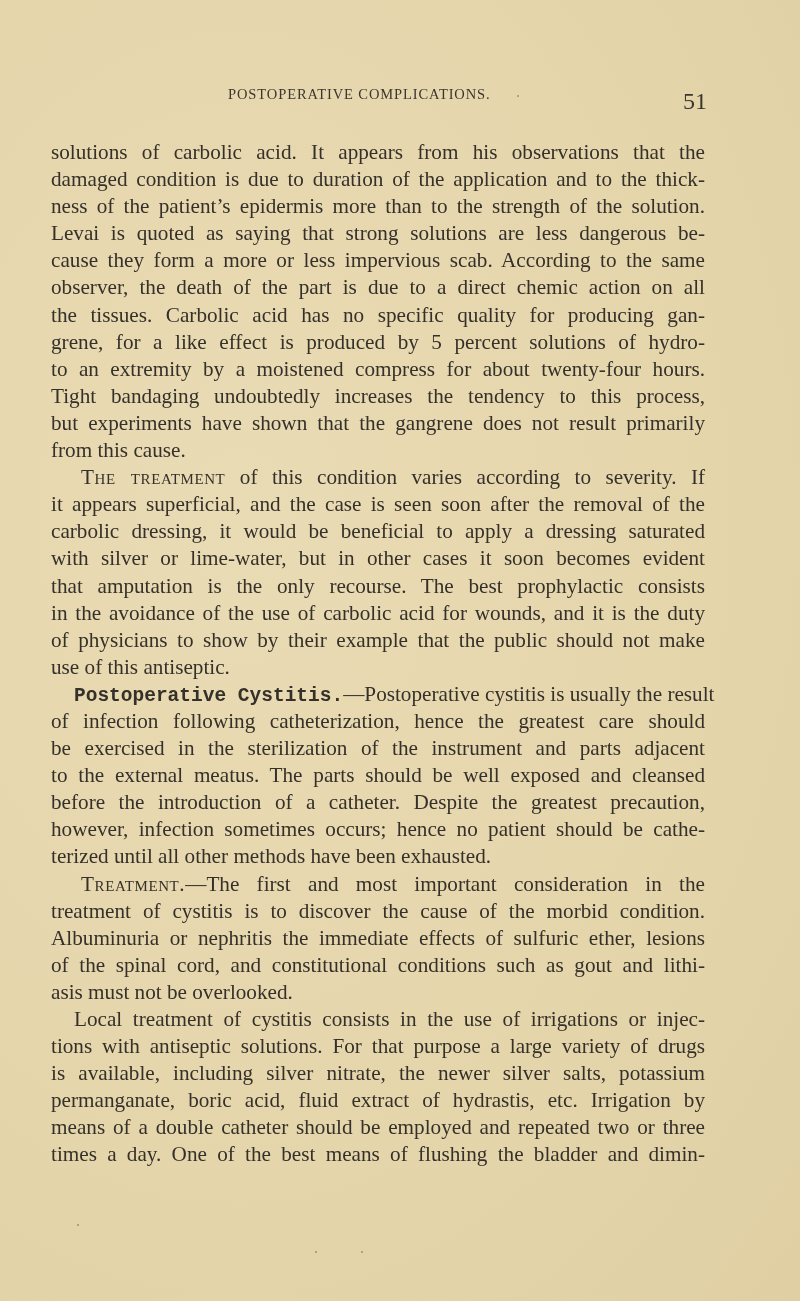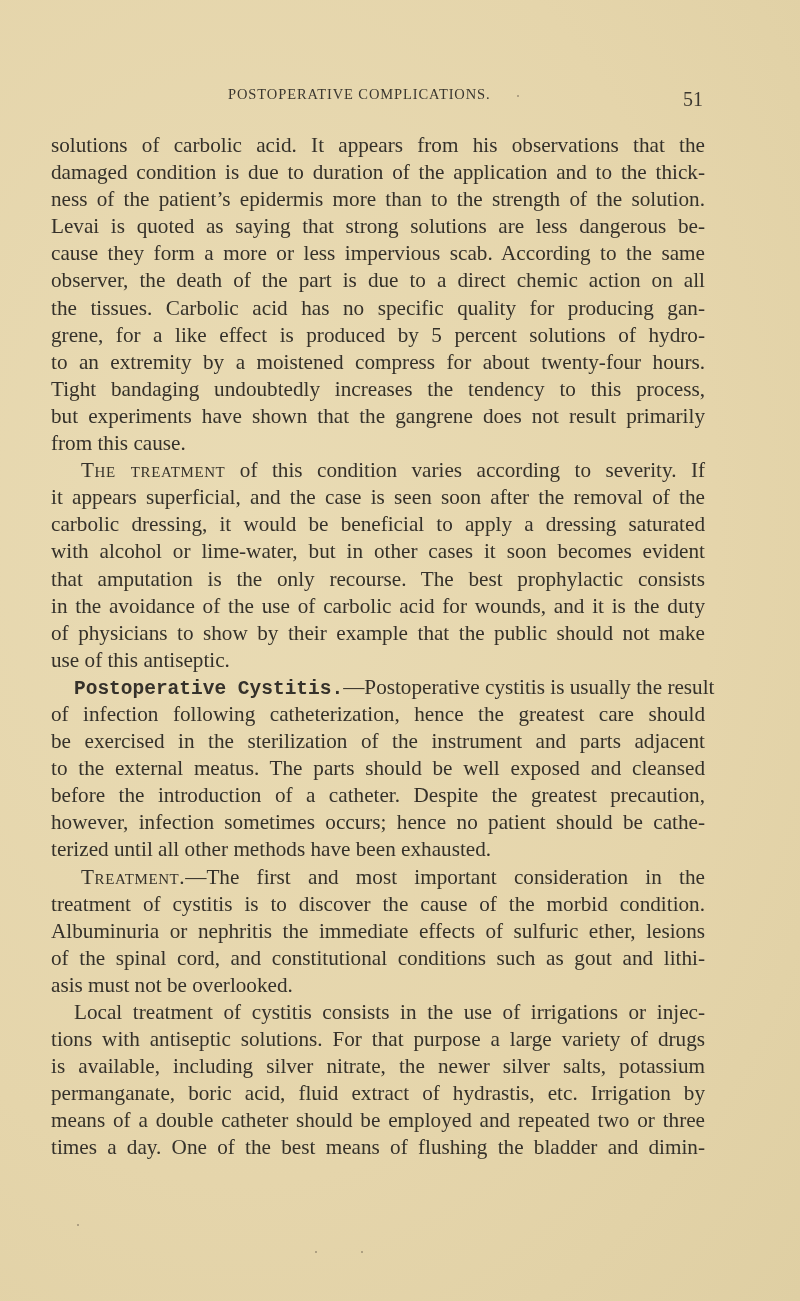--- a/index.html
+++ b/index.html
@@ -28,26 +28,26 @@
       font-family: "Liberation Serif", serif;
       font-size: 14.5px;
       letter-spacing: 0.9px;
       color: #3b372f;
     }
     .page-number {
       position: absolute;
       top: 88px;
       left: 683px;
       font-family: "Liberation Serif", serif;
-      font-size: 20px;
+      font-size: 24px;
       color: #3b372f;
     }
     .body {
       position: absolute;
-      top: 132px;
+      top: 139px;
       left: 51px;
       width: 654px;
     }
     .line {
       display: block;
       height: 27.1px;
       line-height: 27.1px;
       font-size: 21.2px;
       white-space: nowrap;
       text-align: justify;
@@ -95,21 +95,21 @@
     <span class="line">the tissues.  Carbolic acid has no specific quality for producing gan-</span>
     <span class="line">grene, for a like effect is produced by 5 percent solutions of hydro-</span>
     <span class="line">to an extremity by a moistened compress for about twenty-four hours.</span>
     <span class="line">Tight bandaging undoubtedly increases the tendency to this process,</span>
     <span class="line">but experiments have shown that the gangrene does not result primarily</span>
     <span class="line last">from this cause.</span>
 
     <span class="line indent"><span class="sc">The treatment</span><span> of this condition varies according to severity.  If</span></span>
     <span class="line">it appears superficial, and the case is seen soon after the removal of the</span>
     <span class="line">carbolic dressing, it would be beneficial to apply a dressing saturated</span>
-    <span class="line">with alcohol or lime-water, but in other cases it soon becomes evident</span>
+    <span class="line">with silver or lime-water, but in other cases it soon becomes evident</span>
     <span class="line">that amputation is the only recourse.  The best prophylactic consists</span>
     <span class="line">in the avoidance of the use of carbolic acid for wounds, and it is the duty</span>
     <span class="line">of physicians to show by their example that the public should not make</span>
     <span class="line last">use of this antiseptic.</span>
 
     <span class="line indent"><span class="subhead">Postoperative Cystitis.</span><span>—Postoperative cystitis is usually the result</span></span>
     <span class="line">of infection following catheterization, hence the greatest care should</span>
     <span class="line">be exercised in the sterilization of the instrument and parts adjacent</span>
     <span class="line">to the external meatus.  The parts should be well exposed and cleansed</span>
     <span class="line">before the introduction of a catheter.  Despite the greatest precaution,</span>

